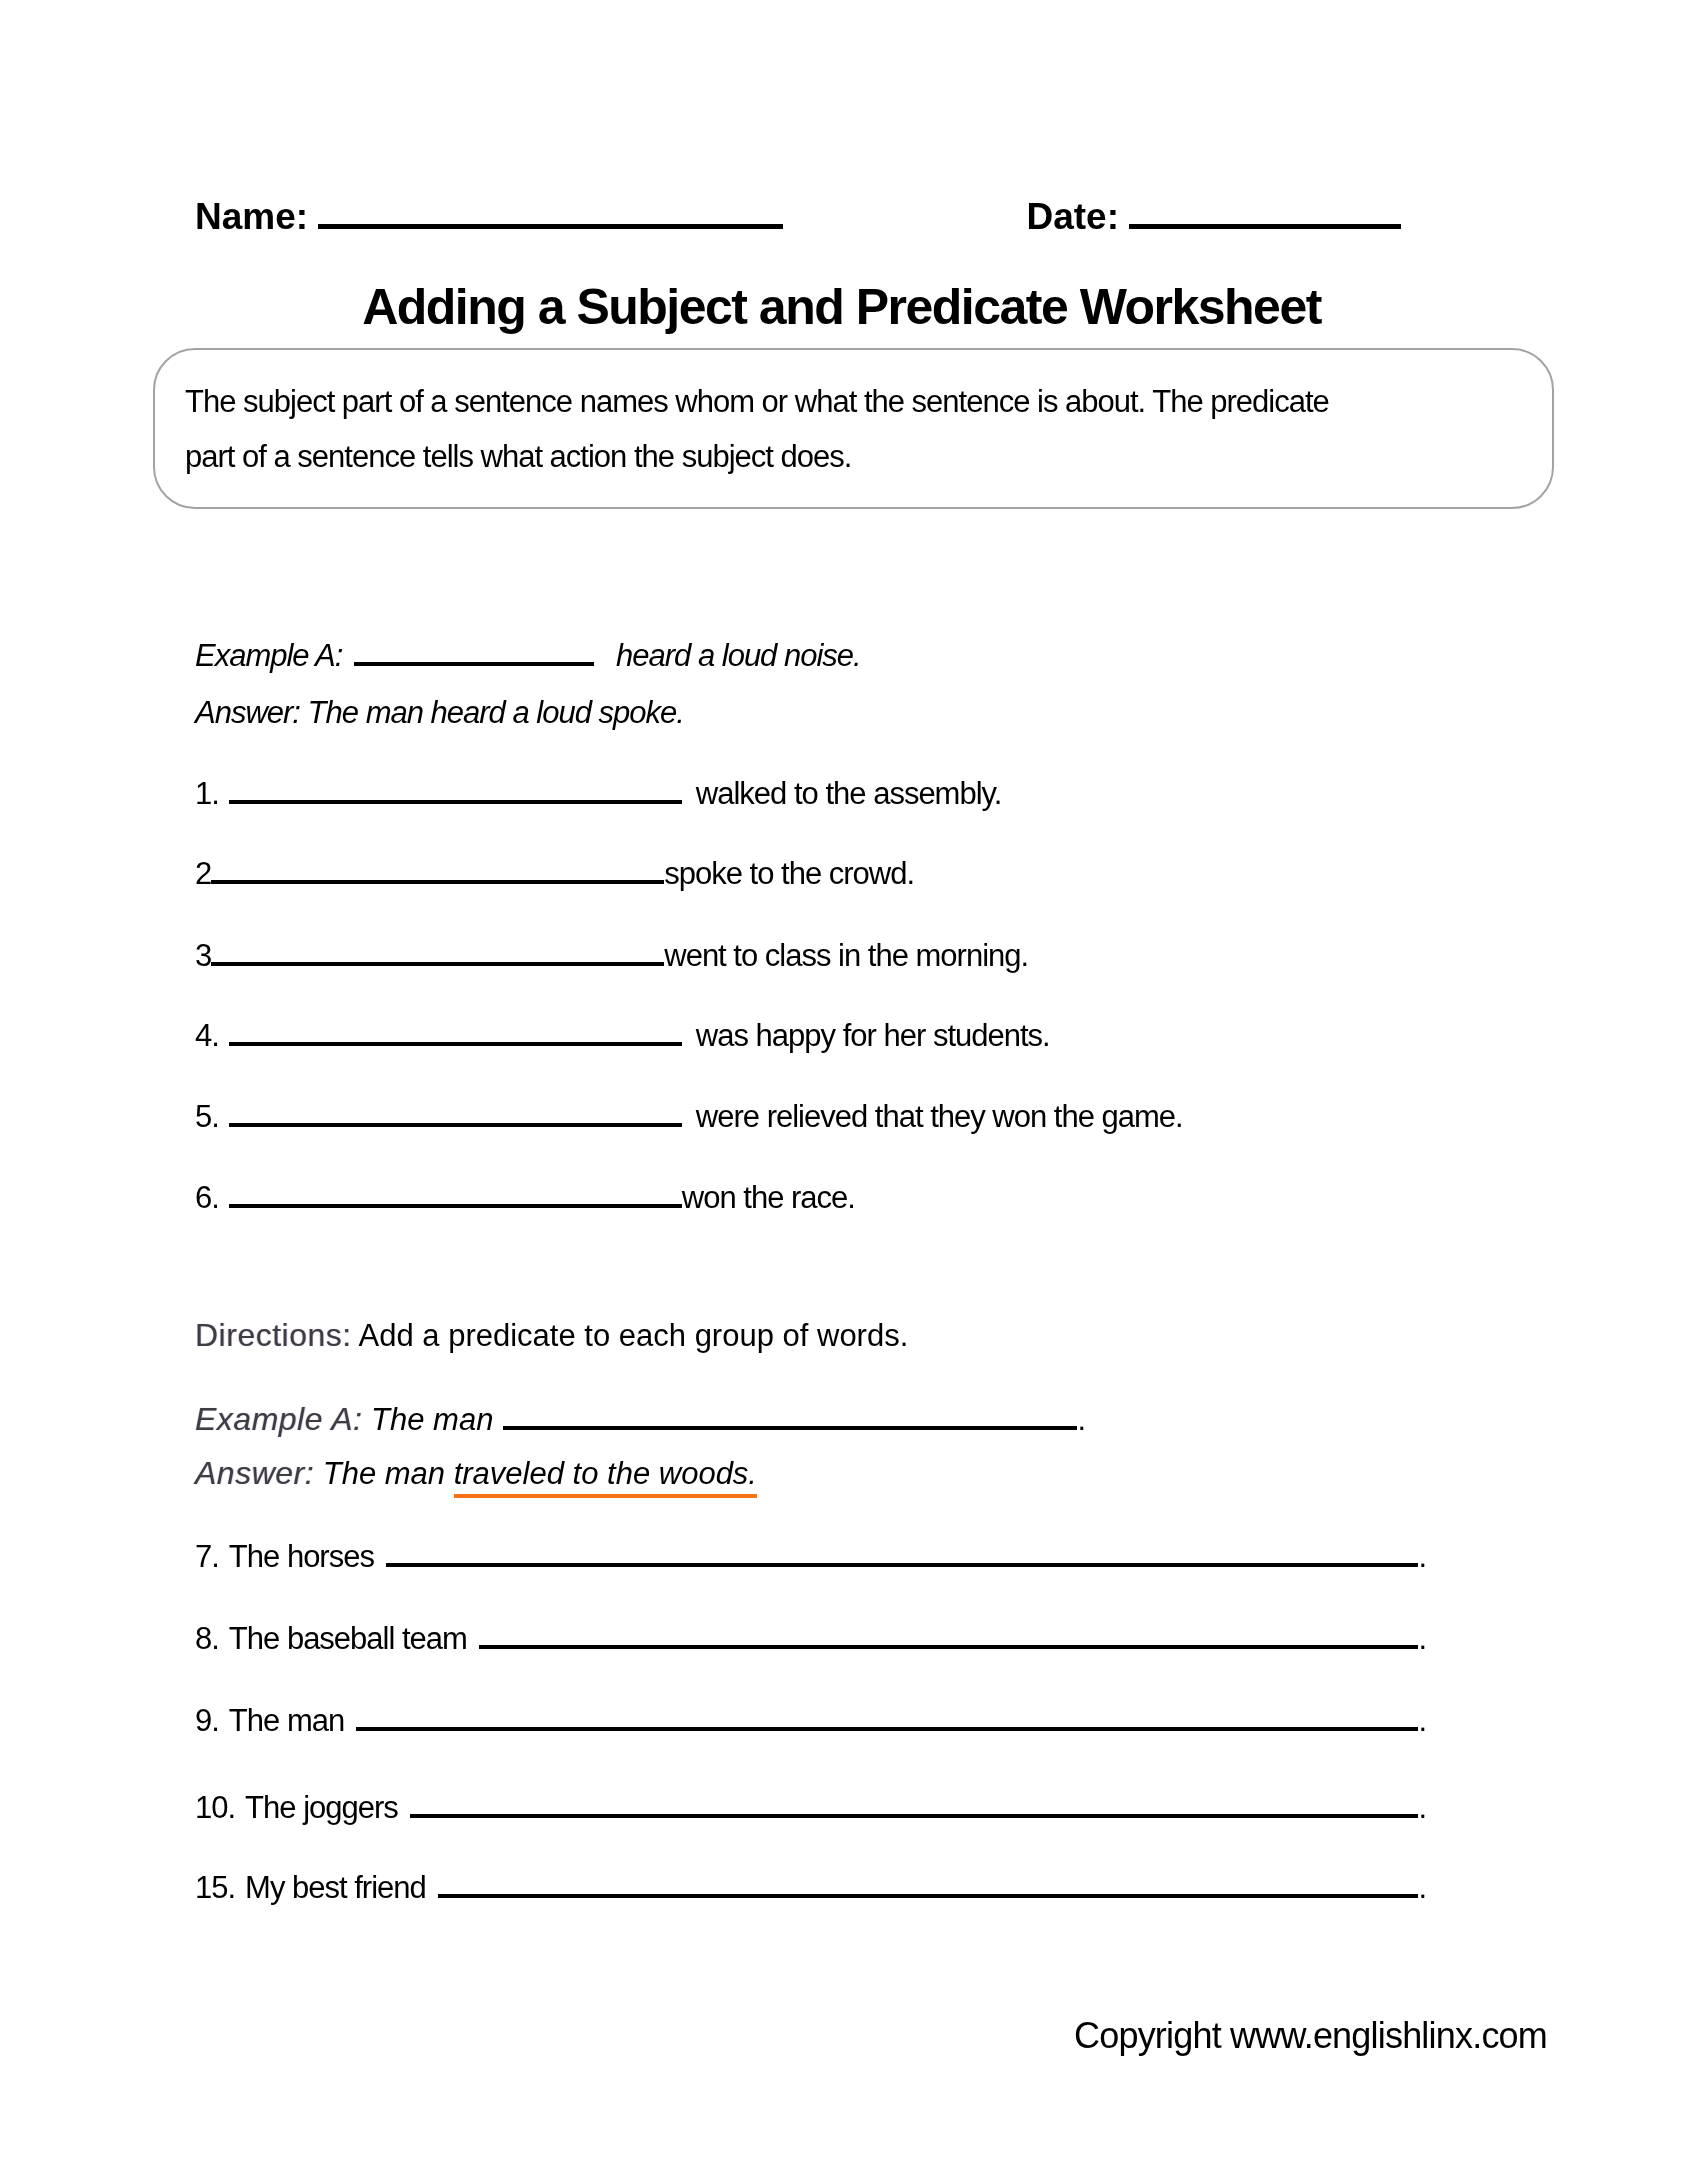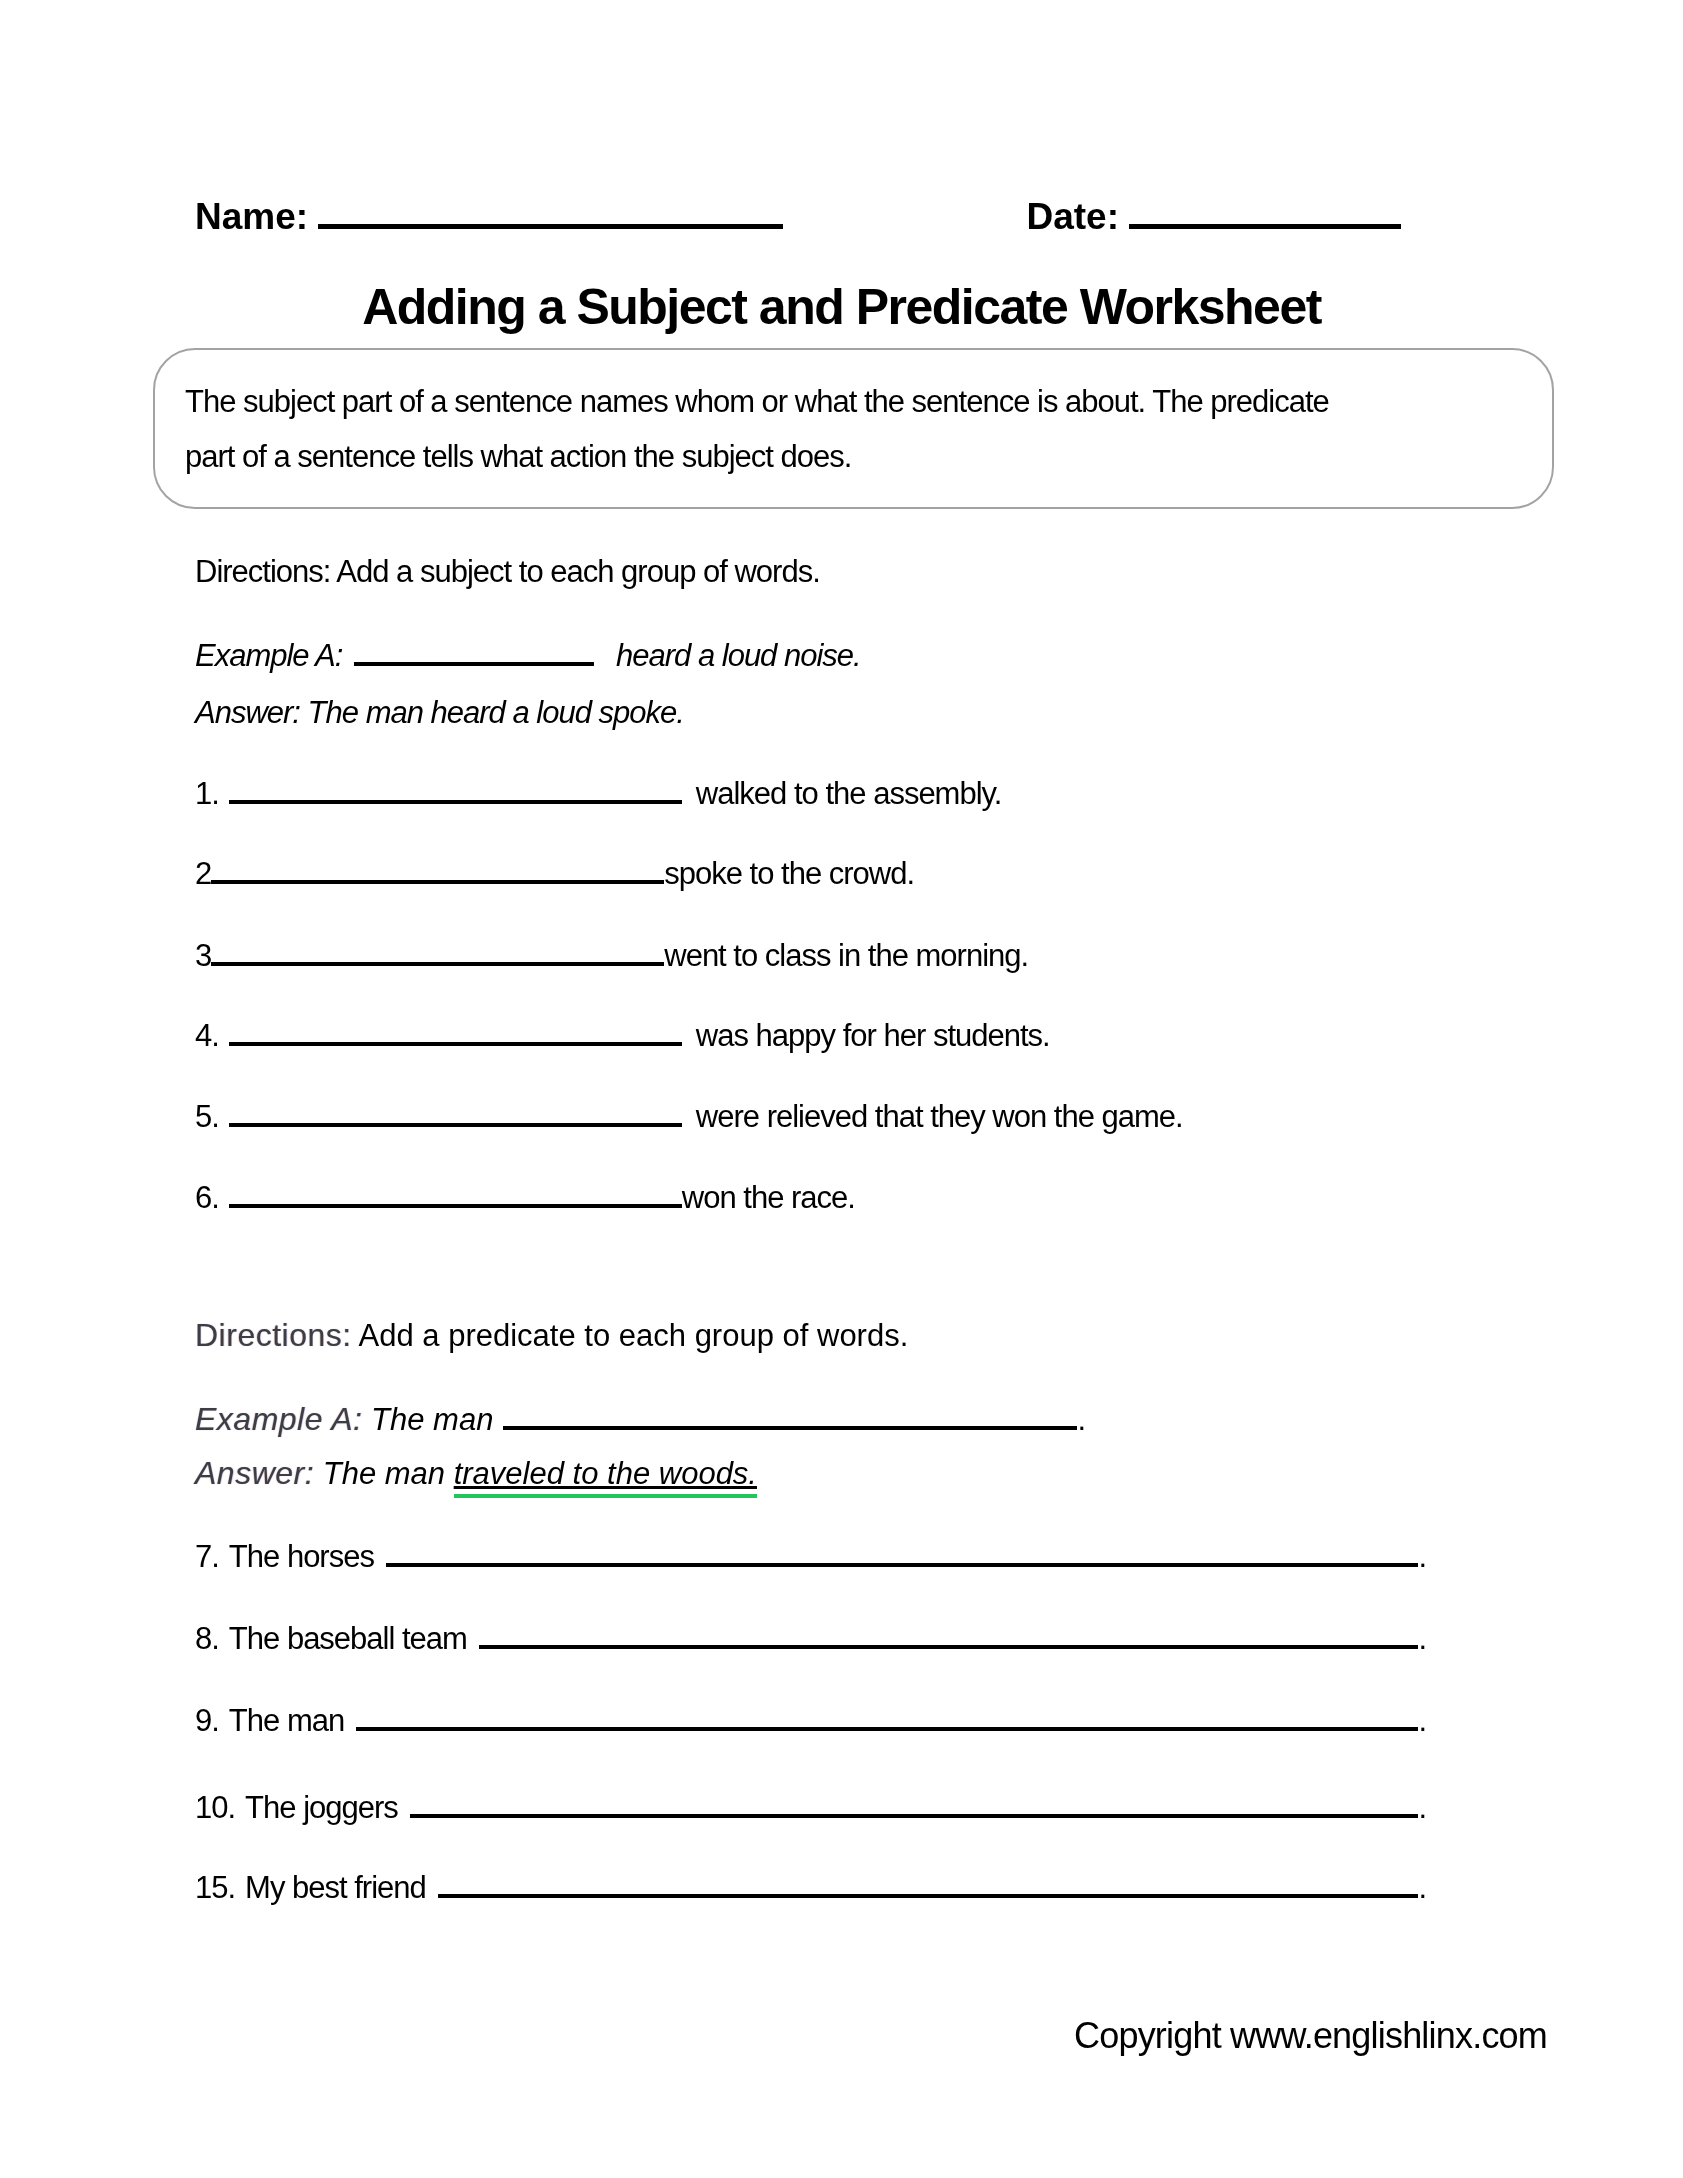--- a/index.html
+++ b/index.html
@@ -58,21 +58,21 @@
 
   .num-sp { margin-right:10px; }
   .gap-left { margin-left:14px; }
 
   
   .sec2head { letter-spacing:0; }
   .glabel {
     color:#3d3d44; letter-spacing:0.5px; font-size:32px;
     text-shadow:0.6px 0 0.8px rgba(80,80,170,0.35), -0.6px 0 0.8px rgba(170,80,80,0.3);
   }
-  .uline { display:inline-block; border-bottom:4px solid #22c55e;text-decoration:underline; }
+  .uline { display:inline-block; border-bottom:4px solid #f97316; }
 
   
   .flexrow { display:flex; align-items:baseline; width:1231px; }
 
   .copyright {
     position:absolute; top:2015px; left:1074px;
     font-size:36px; letter-spacing:-0.8px; white-space:nowrap;
   }
 </style>
 </head>
@@ -87,24 +87,20 @@
     <span>Date:</span>
       <span class="hline date"></span>
   </div>
 
   <h1 class="title">Adding a Subject and Predicate Worksheet</h1>
 
   <div class="info-box">
     <p>The subject part of a sentence names whom or what the sentence is about. The predicate part of a sentence tells what action the subject does.</p>
   </div>
 
-  <div class="line" style="top:552px">
-    <span>Directions:</span>
-    <span>Add a subject to each group of words.</span>
-  </div>
 
   <div class="line italic" style="top:636px">
     <span>Example A:</span><span class="blank ex1"></span>
     <span class="gap-left">heard a loud noise.</span>
   </div>
 
   <div class="line italic" style="top:693px">
     <span>Answer:</span>
     <span>The man heard a loud spoke.</span>
   </div>

